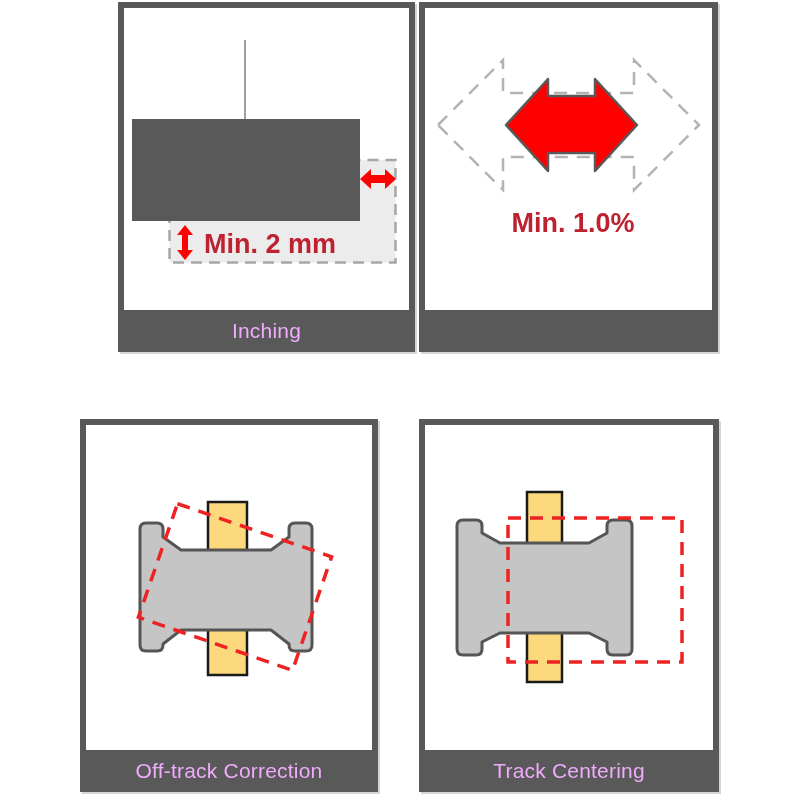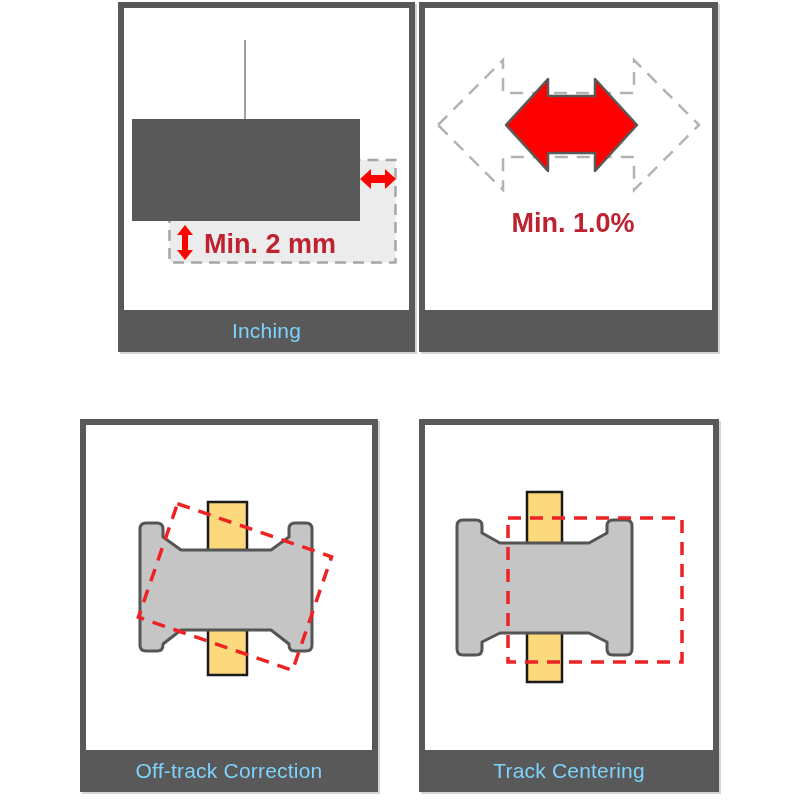--- a/index.html
+++ b/index.html
@@ -26,21 +26,21 @@
     background: #ffffff;
     position: relative;
     width: 100%;
   }
   .figure svg { display: block; width: 100%; height: 100%; }
   .label-bar {
     height: 42px;
     display: flex;
     align-items: center;
     justify-content: center;
-    color: #7dd3fc;
+    color: #f0abfc;
     font-size: 21px;
     letter-spacing: 0.2px;
     background: #595959;
     user-select: none;
   }
   svg text {
     font-family: "Liberation Sans", sans-serif;
     font-weight: 700;
     font-size: 27px;
     fill: #be2130;

